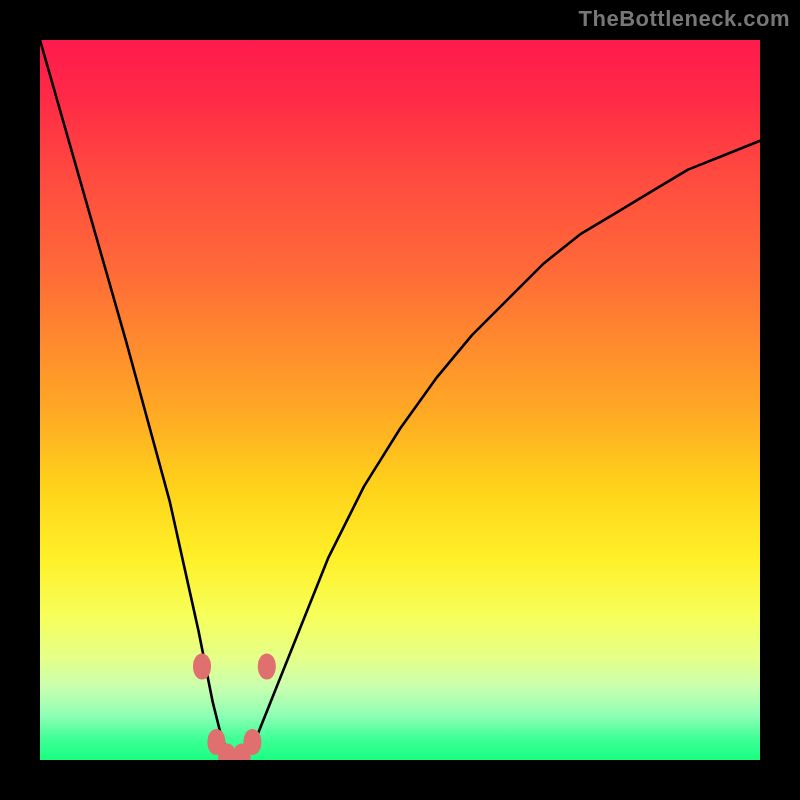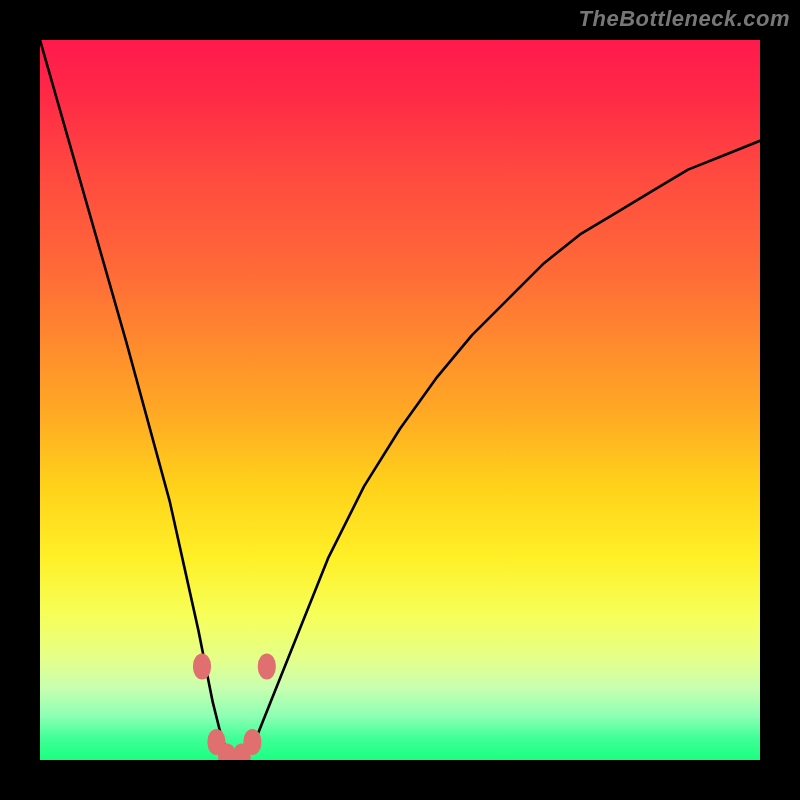--- a/index.html
+++ b/index.html
@@ -9,21 +9,20 @@
     height: 800px;
     background: #000;
     overflow: hidden;
     font-family: Arial, Helvetica, sans-serif;
   }
   .wrap {
     position: relative;
     width: 800px;
     height: 800px;
     background: #000;
-    font-style: italic;
   }
   .plot {
     position: absolute;
     left: 40px;
     top: 40px;
     width: 720px;
     height: 720px;
     background: linear-gradient(
       to bottom,
       #ff1a4d 0%,

